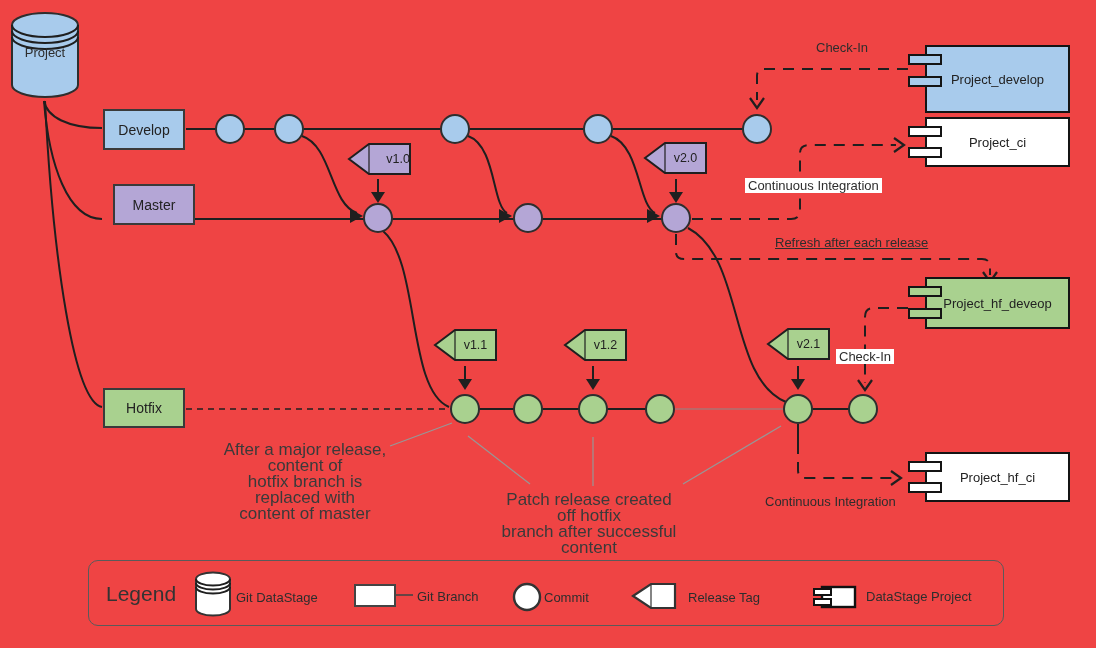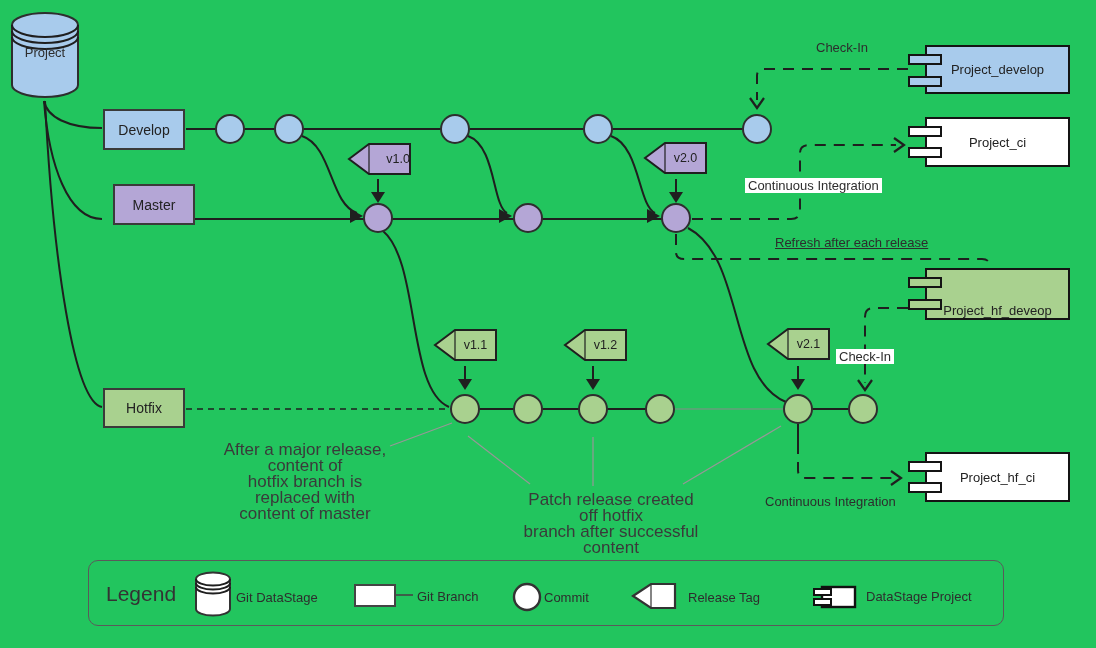--- a/index.html
+++ b/index.html
@@ -1,19 +1,19 @@
 <!DOCTYPE html>
 <html style="--blue: #A8CBEC; --purple: #B4A6D6; --green: #A9D18F; --white: #FFFFFF; --stroke: #2E2E2E;"><head>
 <meta charset="utf-8">
 <style>
   :root{
     --blue:#A8CBEC; --purple:#B4A6D6; --green:#A9D18F; --white:#FFFFFF; --stroke:#2E2E2E;
   }
   html,body{margin:0;padding:0;background:#fff;}
-  #stage{position:relative;width:1096px;height:648px;background:#22c55e;overflow:hidden;
+  #stage{position:relative;width:1096px;height:648px;background:#ef4444;overflow:hidden;
          font-family:"Liberation Sans",sans-serif;color:#2d2d2d;}
   #diagram-svg{position:absolute;left:0;top:0;}
   .ln{stroke:#1f1f1f;stroke-width:2;fill:none;}
   .ln-thin{stroke:#1f1f1f;stroke-width:1.4;fill:none;}
   .gray-ln{stroke:#8a8a8a;stroke-width:1.2;fill:none;}
   .dash{stroke:#1f1f1f;stroke-width:2;fill:none;stroke-dasharray:11 8;}
   .hd{fill:#1f1f1f;stroke:none;}
   .vhd{stroke:#1f1f1f;stroke-width:2.2;fill:none;}
   .leader{stroke:#979797;stroke-width:1.2;fill:none;}
   .blue-f{fill:var(--blue);}
@@ -203,31 +203,31 @@
   <div class="commit bg-green" style="left:645px;top:394px;"></div>
   <div class="commit bg-green" style="left:783px;top:394px;"></div>
   <div class="commit bg-green" style="left:848px;top:394px;"></div>
 
   <span class="tag-lbl" style="left:369px;top:152px;text-align:right;">v1.0</span>
   <span class="tag-lbl" style="left:665px;top:151px;">v2.0</span>
   <span class="tag-lbl" style="left:455px;top:338px;">v1.1</span>
   <span class="tag-lbl" style="left:585px;top:338px;">v1.2</span>
   <span class="tag-lbl" style="left:788px;top:337px;">v2.1</span>
 
-  <div class="component bg-blue" style="top:45px;height:49px;">
+  <div class="component bg-blue" style="top:45px;height:68px;">
     <div class="tab" style="top:7px;"></div>
     <div class="tab" style="top:29px;"></div>
     <span>Project_develop</span>
   </div>
   <div class="component bg-white" style="top:117px;height:50px;">
     <div class="tab" style="top:7px;"></div>
     <div class="tab" style="top:28px;"></div>
     <span>Project_ci</span>
   </div>
-  <div class="component bg-green" style="top:268px;height:52px;align-items:flex-end;">
+  <div class="component bg-green" style="top:277px;height:52px;">
     <div class="tab" style="top:7px;"></div>
     <div class="tab" style="top:29px;"></div>
     <span>Project_hf_deveop</span>
   </div>
   <div class="component bg-white" style="top:452px;height:50px;">
     <div class="tab" style="top:7px;"></div>
     <div class="tab" style="top:28px;"></div>
     <span>Project_hf_ci</span>
   </div>
 
@@ -235,21 +235,21 @@
   <span class="lbl wbg" style="left:745px;top:178px;">Continuous Integration</span>
   <span class="lbl" style="left:775px;top:235px;text-decoration:underline;">Refresh after each release</span>
   <span class="lbl wbg" style="left:836px;top:349px;">Check-In</span>
   <span class="lbl" style="left:765px;top:494px;">Continuous Integration</span>
 
   <div class="anno" style="left:215px;top:442px;width:180px;">
     <div>After a major release, content of</div>
     <div>hotfix branch is replaced with</div>
     <div>content of master</div>
   </div>
-  <div class="anno" style="left:518px;top:492px;width:186px;">
+  <div class="anno" style="left:496px;top:492px;width:186px;">
     <div>Patch release created off hotfix</div>
     <div>branch after successful content</div>
   </div>
 
   <div id="legend-frame"></div>
   <div id="legend-title">Legend</div>
   <span class="lbl" style="left:236px;top:590px;">Git DataStage</span>
   <span class="lbl" style="left:417px;top:589px;">Git Branch</span>
   <span class="lbl" style="left:544px;top:590px;">Commit</span>
   <span class="lbl" style="left:688px;top:590px;">Release Tag</span>

